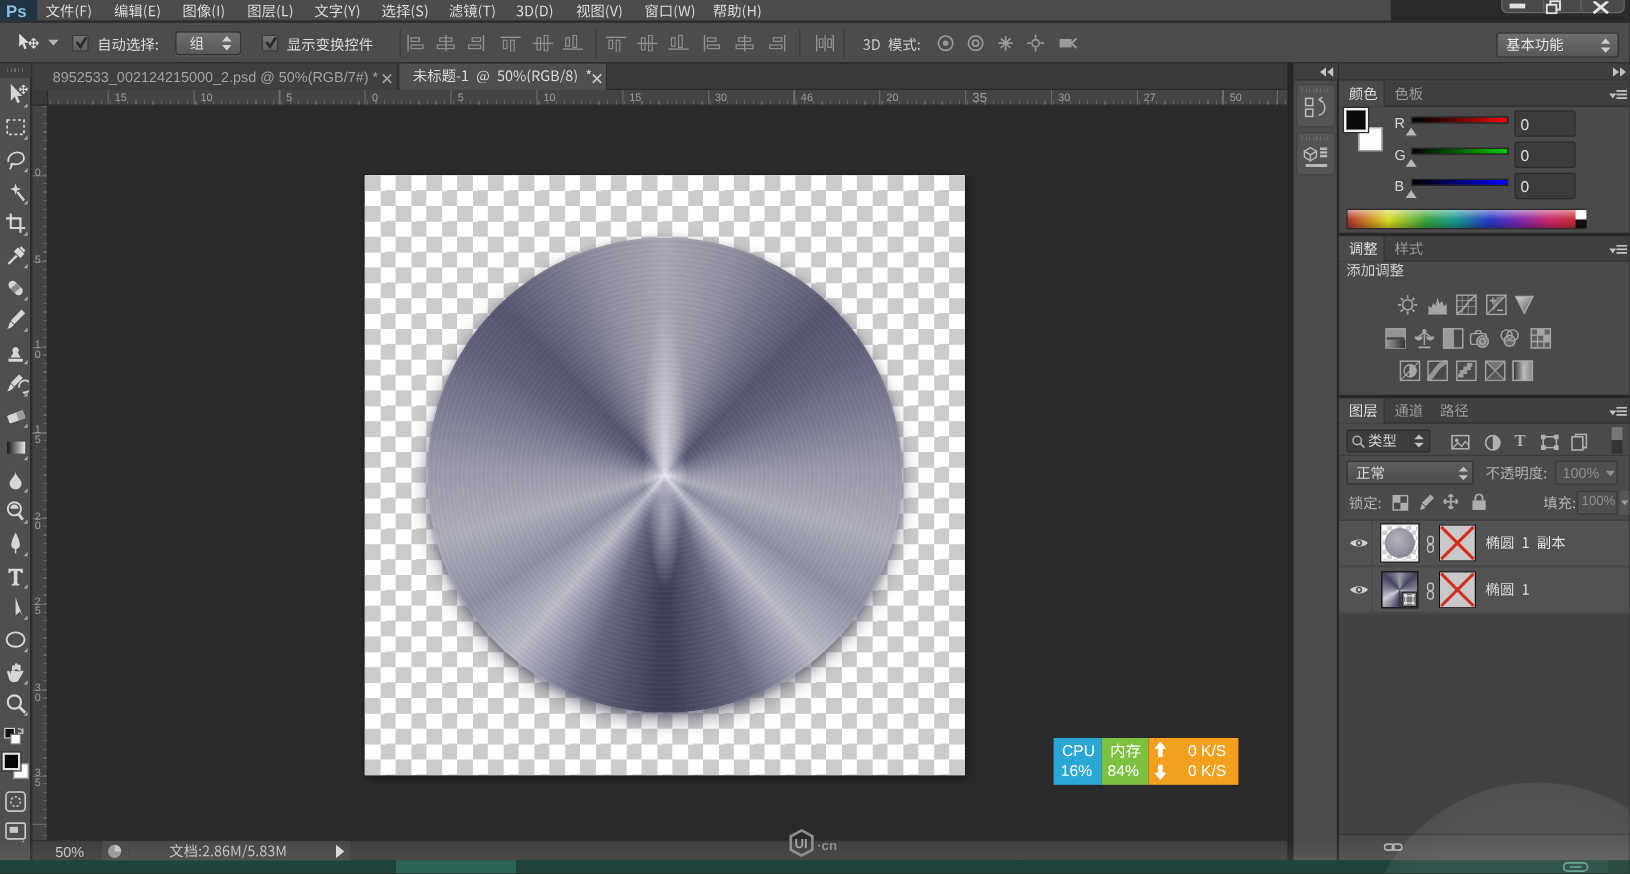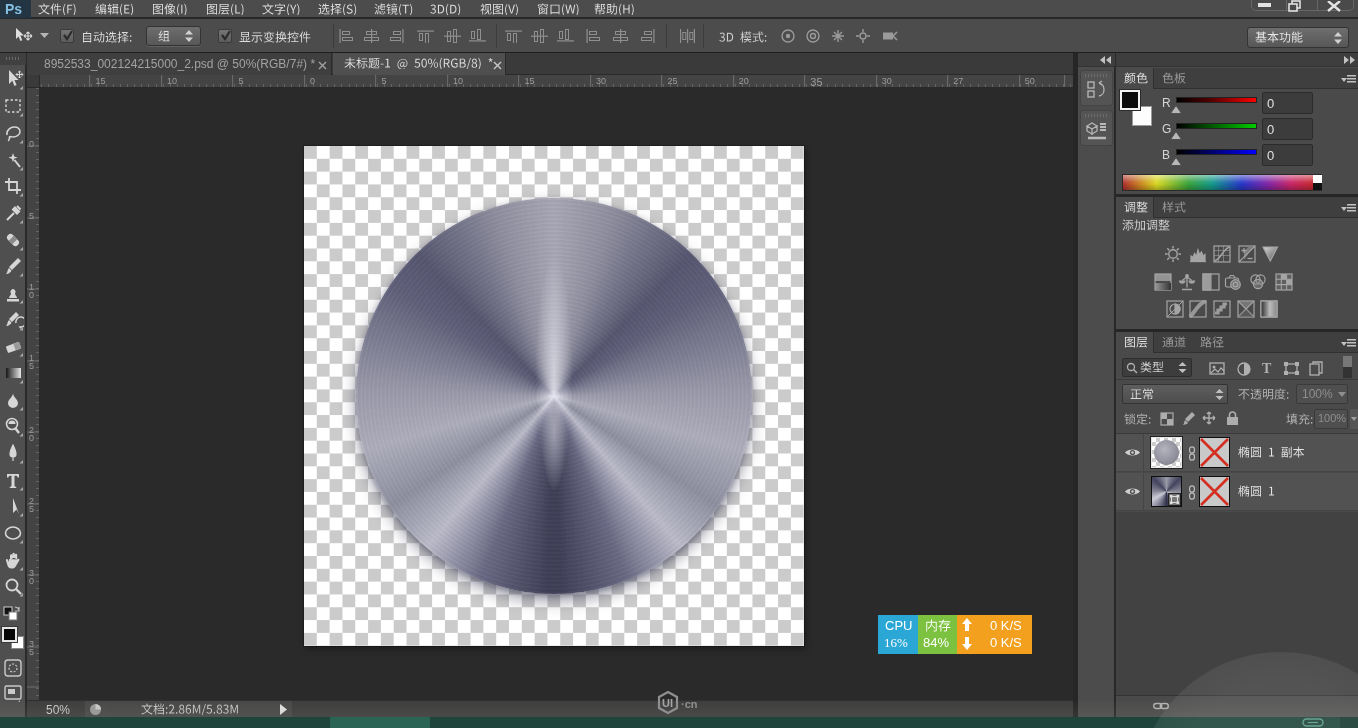--- a/index.html
+++ b/index.html
@@ -1,19 +1,19 @@
 <!DOCTYPE html>
 <html><head><meta charset="utf-8"><style>
 *{margin:0;padding:0;box-sizing:border-box}
 html,body{width:1358px;height:728px;overflow:hidden;background:#2c2c2c;
 font-family:"Liberation Sans",sans-serif;}
 .abs{position:absolute}
 </style></head><body>
 <div class="abs" style="left:0;top:0;width:1358px;height:728px;background:#2a2a2a;overflow:hidden">
-    <div class="abs" style="left:0;top:0;width:1358px;height:18px;background:#4c4c4c;border-bottom:1px solid #262626">
+    <div class="abs" style="left:0;top:0;width:1159px;height:18px;background:#4c4c4c;border-bottom:1px solid #262626">
       <div class="abs" style="left:0;top:0;width:31px;height:18px;background:#233442"></div>
       <div class="abs" style="left:5px;top:1px;width:28px;height:16px;color:#86bfe4;font-size:14px;font-weight:bold">Ps</div>
       <div style="position:absolute;left:38px;top:3px;line-height:0"><svg width="38.7" height="12" viewBox="0 0 38.7 12">
           <path fill="#dedede" d="M5.1 0.7C5.4 1.3 5.8 2.1 6 2.6L7 2.2C6.8 1.8 6.4 1 6 0.4ZM0.6 2.6V3.5H2.5C3.2 5.3 4.1 6.9 5.4 8.2C4 9.3 2.4 10.1 0.4 10.6C0.6 10.9 0.9 11.3 1 11.5C3 10.8 4.7 10 6 8.8C7.4 10 9 10.9 11 11.4C11.1 11.2 11.4 10.8 11.6 10.6C9.7 10.1 8.1 9.3 6.7 8.1C7.9 6.9 8.9 5.4 9.6 3.5H11.4V2.6ZM6 7.5C4.9 6.4 4 5 3.4 3.5H8.5C7.9 5.1 7.1 6.4 6 7.5Z M15.8 6.5V7.3H19.2V11.5H20.1V7.3H23.4V6.5H20.1V3.8H22.9V2.9H20.1V0.6H19.2V2.9H17.6C17.8 2.4 17.9 1.8 18 1.3L17.2 1.1C16.9 2.7 16.4 4.2 15.7 5.2C15.9 5.3 16.3 5.5 16.5 5.7C16.8 5.1 17.1 4.5 17.4 3.8H19.2V6.5ZM15.2 0.5C14.6 2.3 13.5 4.1 12.4 5.3C12.5 5.5 12.8 6 12.9 6.2C13.3 5.8 13.6 5.3 14 4.8V11.5H14.9V3.4C15.3 2.6 15.7 1.7 16.1 0.8Z M26.9 12.9 27.5 12.6C26.5 10.9 26 8.9 26 6.8C26 4.8 26.5 2.8 27.5 1.1L26.9 0.7C25.8 2.5 25.1 4.5 25.1 6.8C25.1 9.2 25.8 11.1 26.9 12.9Z M29.3 10.6H30.4V6.6H33.7V5.7H30.4V2.7H34.3V1.8H29.3Z M35.9 12.9C37 11.1 37.6 9.2 37.6 6.8C37.6 4.5 37 2.5 35.9 0.7L35.2 1.1C36.2 2.8 36.7 4.8 36.7 6.8C36.7 8.9 36.2 10.9 35.2 12.6Z"></path>
         </svg></div>
       <div style="position:absolute;left:95px;top:3px;line-height:0"><svg width="39.2" height="12" viewBox="0 0 39.2 12">
           <path fill="#dedede" d="M0.5 9.9 0.7 10.7C1.7 10.3 2.9 9.8 4.2 9.3L4 8.6C2.7 9.1 1.4 9.6 0.5 9.9ZM0.7 5.5C0.9 5.4 1.2 5.3 2.5 5.2C2 5.9 1.6 6.5 1.4 6.8C1 7.2 0.8 7.5 0.5 7.6C0.6 7.8 0.8 8.2 0.8 8.4C1 8.2 1.4 8.1 4.1 7.5C4 7.3 4 7 4 6.8L2 7.2C2.9 6.1 3.7 4.7 4.4 3.4L3.6 3C3.4 3.4 3.2 3.9 2.9 4.4L1.6 4.5C2.3 3.4 3 2.1 3.4 0.8L2.6 0.5C2.1 1.9 1.3 3.5 1.1 3.9C0.9 4.3 0.7 4.6 0.5 4.7C0.6 4.9 0.7 5.3 0.7 5.5ZM7.5 6.4V8.1H6.5V6.4ZM8.1 6.4H9V8.1H8.1ZM5.8 5.6V11.4H6.5V8.8H7.5V11.1H8.1V8.8H9V11.1H9.6V8.8H10.5V10.6C10.5 10.7 10.4 10.8 10.3 10.8C10.2 10.8 10 10.8 9.8 10.8C9.9 10.9 9.9 11.2 10 11.4C10.4 11.4 10.7 11.4 10.9 11.3C11.1 11.2 11.2 11 11.2 10.7V5.6L10.5 5.6ZM9.6 6.4H10.5V8.1H9.6ZM7.3 0.6C7.5 1 7.6 1.4 7.8 1.8H5V4.4C5 6.2 4.9 8.9 3.8 10.8C3.9 10.9 4.3 11.2 4.5 11.3C5.6 9.4 5.8 6.5 5.8 4.6H11V1.8H8.7C8.6 1.4 8.4 0.8 8.1 0.4ZM5.8 2.5H10.2V3.8H5.8Z M18.6 1.5H21.8V2.8H18.6ZM17.8 0.9V3.4H22.7V0.9ZM13 6.6C13.1 6.5 13.4 6.4 13.8 6.4H14.9V8.1L12.5 8.6L12.7 9.4L14.9 9V11.5H15.8V8.8L17.1 8.5L17.1 7.8L15.8 8V6.4H16.9V5.6H15.8V3.7H14.9V5.6H13.8C14.1 4.8 14.4 3.8 14.7 2.8H16.9V1.9H15C15.1 1.5 15.2 1.1 15.2 0.7L14.4 0.5C14.3 0.9 14.2 1.4 14.1 1.9H12.6V2.8H13.9C13.6 3.7 13.4 4.5 13.3 4.8C13.1 5.3 12.9 5.7 12.7 5.8C12.8 6 12.9 6.4 13 6.6ZM21.8 4.9V5.9H18.7V4.9ZM16.8 9.6 16.9 10.5 21.8 10.1V11.5H22.6V10L23.5 9.9L23.5 9.2L22.6 9.2V4.9H23.4V4.1H17.1V4.9H17.9V9.6ZM21.8 6.6V7.7H18.7V6.6ZM21.8 8.3V9.3L18.7 9.5V8.3Z M26.9 12.9 27.5 12.6C26.5 10.9 26 8.9 26 6.8C26 4.8 26.5 2.8 27.5 1.1L26.9 0.7C25.8 2.5 25.1 4.5 25.1 6.8C25.1 9.2 25.8 11.1 26.9 12.9Z M29.3 10.6H34.5V9.6H30.4V6.4H33.7V5.5H30.4V2.7H34.3V1.8H29.3Z M36.3 12.9C37.4 11.1 38.1 9.2 38.1 6.8C38.1 4.5 37.4 2.5 36.3 0.7L35.6 1.1C36.7 2.8 37.2 4.8 37.2 6.8C37.2 8.9 36.7 10.9 35.6 12.6Z"></path>
         </svg></div>
       <div style="position:absolute;left:152px;top:3px;line-height:0"><svg width="35.6" height="12" viewBox="0 0 35.6 12">
           <path fill="#dedede" d="M4.5 7.2C5.5 7.4 6.7 7.8 7.4 8.2L7.7 7.6C7.1 7.2 5.8 6.9 4.9 6.7ZM3.3 8.7C5 8.9 7 9.4 8.2 9.8L8.6 9.2C7.4 8.8 5.3 8.3 3.7 8.1ZM1 1V11.5H1.9V11H10.1V11.5H11V1ZM1.9 10.2V1.8H10.1V10.2ZM5 2.1C4.4 3 3.3 4 2.3 4.6C2.5 4.7 2.8 5 2.9 5.1C3.3 4.9 3.7 4.6 4 4.3C4.4 4.7 4.8 5 5.3 5.4C4.3 5.8 3.2 6.2 2.1 6.4C2.2 6.6 2.4 6.9 2.5 7.1C3.7 6.9 5 6.4 6.1 5.8C7.1 6.3 8.2 6.8 9.4 7C9.5 6.8 9.7 6.5 9.9 6.3C8.8 6.1 7.8 5.8 6.8 5.4C7.7 4.8 8.5 4.1 9 3.3L8.5 3L8.3 3H5.2C5.4 2.8 5.6 2.6 5.7 2.3ZM4.5 3.8 4.6 3.7H7.7C7.3 4.2 6.7 4.6 6.1 5C5.5 4.6 4.9 4.2 4.5 3.8Z M17.8 2H20C19.8 2.4 19.5 2.7 19.3 3H17C17.3 2.7 17.6 2.4 17.8 2ZM17.8 0.5C17.3 1.5 16.4 2.8 15.1 3.7C15.3 3.8 15.5 4.1 15.7 4.3C15.9 4.1 16.1 3.9 16.3 3.8V5.6H18.2C17.6 6.1 16.7 6.6 15.4 7C15.6 7.2 15.9 7.4 16 7.6C17 7.2 17.8 6.8 18.4 6.4C18.6 6.5 18.8 6.7 18.9 6.9C18.1 7.7 16.6 8.4 15.4 8.7C15.6 8.9 15.8 9.2 15.9 9.3C17 9 18.4 8.2 19.2 7.4C19.4 7.7 19.5 7.9 19.5 8.1C18.6 9.1 16.8 10 15.3 10.4C15.5 10.6 15.7 10.9 15.9 11.1C17.2 10.6 18.7 9.8 19.7 8.9C19.8 9.6 19.7 10.3 19.4 10.5C19.2 10.7 19.1 10.8 18.8 10.8C18.6 10.8 18.3 10.7 18 10.7C18.2 10.9 18.2 11.3 18.3 11.5C18.5 11.5 18.8 11.5 19 11.5C19.4 11.5 19.7 11.4 20 11.1C20.6 10.6 20.7 9.3 20.3 8.1L20.9 7.8C21.3 9.1 22.1 10.2 23.1 10.8C23.2 10.6 23.4 10.3 23.6 10.2C22.7 9.6 22 8.6 21.6 7.5C22 7.2 22.5 6.9 22.9 6.7L22.3 6.1C21.7 6.5 20.9 7.1 20.1 7.4C19.8 6.9 19.5 6.3 18.9 5.9L19.2 5.6H22.8V3H20.2C20.6 2.6 20.9 2.1 21.2 1.7L20.7 1.3L20.5 1.3H18.3L18.7 0.6ZM17.1 3.7H19.2C19.2 4.1 19.1 4.5 18.8 4.9H17.1ZM20 3.7H21.9V4.9H19.6C19.9 4.5 20 4.1 20 3.7ZM15.1 0.5C14.5 2.3 13.5 4.1 12.3 5.3C12.5 5.5 12.8 6 12.9 6.2C13.2 5.8 13.6 5.4 13.9 4.9V11.5H14.8V3.5C15.2 2.6 15.7 1.7 16 0.8Z M26.9 12.9 27.5 12.6C26.5 10.9 26 8.9 26 6.8C26 4.8 26.5 2.8 27.5 1.1L26.9 0.7C25.8 2.5 25.1 4.5 25.1 6.8C25.1 9.2 25.8 11.1 26.9 12.9Z M29.3 10.6H30.4V1.8H29.3Z M32.8 12.9C33.9 11.1 34.5 9.2 34.5 6.8C34.5 4.5 33.9 2.5 32.8 0.7L32.1 1.1C33.1 2.8 33.6 4.8 33.6 6.8C33.6 8.9 33.1 10.9 32.1 12.6Z"></path>
@@ -323,21 +323,21 @@
       <div class="abs" style="left:0;top:0;width:1046px;height:13px;background:repeating-linear-gradient(90deg,#646464 0 1px,transparent 1px 7.147px);background-size:100% 4px;background-position:0 9px;background-repeat:no-repeat"></div>
       <div class="abs" style="left:0;top:0;width:1046px;height:13px;background:repeating-linear-gradient(90deg,#6e6e6e 0 1px,transparent 1px 71.47px);background-position:-8.9px 0"></div>
       <div class="abs" style="left:68.6px;top:1px;color:#9c9c9c;font-size:9px">15</div>
       <div class="abs" style="left:140.1px;top:1px;color:#9c9c9c;font-size:9px">10</div>
       <div class="abs" style="left:211.5px;top:1px;color:#9c9c9c;font-size:9px">5</div>
       <div class="abs" style="left:283.0px;top:1px;color:#9c9c9c;font-size:9px">0</div>
       <div class="abs" style="left:354.5px;top:1px;color:#9c9c9c;font-size:9px">5</div>
       <div class="abs" style="left:426.0px;top:1px;color:#9c9c9c;font-size:9px">10</div>
       <div class="abs" style="left:497.4px;top:1px;color:#9c9c9c;font-size:9px">15</div>
       <div class="abs" style="left:568.9px;top:1px;color:#9c9c9c;font-size:9px">30</div>
-      <div class="abs" style="left:640.4px;top:1px;color:#9c9c9c;font-size:9px">25</div>
+      <div class="abs" style="left:640.4px;top:1px;color:#9c9c9c;font-size:9px">46</div>
       <div class="abs" style="left:711.8px;top:1px;color:#9c9c9c;font-size:9px">20</div>
       <div class="abs" style="left:783.3px;top:1px;color:#9c9c9c;font-size:11px">35</div>
       <div class="abs" style="left:854.8px;top:1px;color:#9c9c9c;font-size:9px">30</div>
       <div class="abs" style="left:926.2px;top:1px;color:#9c9c9c;font-size:9px">27</div>
       <div class="abs" style="left:997.7px;top:1px;color:#9c9c9c;font-size:9px">50</div>
     </div>
     <div class="abs" style="left:27px;top:88px;width:13px;height:612px;background:#444;border-right:1px solid #2a2a2a;overflow:hidden">
       <div class="abs" style="left:0;top:0;width:13px;height:612px;background:repeating-linear-gradient(180deg,#646464 0 1px,transparent 1px 7.147px);background-size:4px 100%;background-position:9px 0;background-repeat:no-repeat"></div>
       <div class="abs" style="left:0;top:0;width:13px;height:612px;background:repeating-linear-gradient(180deg,#6e6e6e 0 1px,transparent 1px 71.47px);background-position:0 -13.5px"></div>
       <div class="abs" style="left:2px;top:52.0px;color:#9c9c9c;font-size:9px;line-height:8px">0</div>
@@ -723,21 +723,21 @@
       <path d="M12 2 L21 7 V18 L12 23 L3 18 V7 Z" fill="none" stroke="#8f8f8f" stroke-width="2.2"></path>
       <text x="6" y="17" font-family="Liberation Sans" font-size="11" font-weight="bold" fill="#a5a5a5">UI</text>
       <text x="25" y="18" font-family="Liberation Sans" font-size="11" font-weight="bold" fill="#8f8f8f">·cn</text>
     </svg>
     <div class="abs" style="left:1136px;top:652px;width:290px;height:290px;border-radius:50%;background:radial-gradient(circle,rgba(205,212,205,0.12) 0 55%,rgba(205,212,205,0.07) 80%,rgba(205,212,205,0) 99%);pointer-events:none"></div>
     <div class="abs" style="left:878px;top:615px;width:154px;height:39px;font-size:13px;color:#fff">
       <div class="abs" style="left:0;top:0;width:40px;height:39px;background:#2ba7d6"></div>
       <div class="abs" style="left:40px;top:0;width:39px;height:39px;background:#7dc141"></div>
       <div class="abs" style="left:79px;top:0;width:75px;height:39px;background:#f2a01e"></div>
       <div class="abs" style="left:7px;top:3px;font-family:'Liberation Sans'">CPU</div>
-      <div class="abs" style="left:6px;top:20px;font-family:Liberation Serif, serif">16%</div>
+      <div class="abs" style="left:6px;top:20px;font-family:Liberation Sans, sans-serif">16%</div>
       <div class="abs" style="left:47px;top:4px;line-height:0"><svg width="26.0" height="13" viewBox="0 0 26.0 13">
           <path fill="#fff" d="M1.3 2.7V12.5H2.2V3.7H6C5.9 5.4 5.5 7.6 2.6 9.1C2.8 9.3 3.1 9.6 3.3 9.9C5 8.8 6 7.6 6.5 6.3C7.7 7.4 9 8.8 9.6 9.7L10.5 9C9.6 8.1 8.1 6.6 6.8 5.4C6.9 4.8 7 4.3 7 3.7H10.8V11.2C10.8 11.4 10.7 11.5 10.5 11.5C10.2 11.5 9.3 11.5 8.4 11.5C8.5 11.8 8.7 12.2 8.7 12.5C9.9 12.5 10.7 12.5 11.2 12.3C11.6 12.1 11.7 11.8 11.7 11.2V2.7H7V0.5H6V2.7Z M21 6.9V8H17.4V8.9H21V11.3C21 11.5 20.9 11.5 20.7 11.6C20.5 11.6 19.7 11.6 18.8 11.5C19 11.8 19.1 12.2 19.1 12.5C20.2 12.5 21 12.5 21.4 12.3C21.8 12.2 22 11.9 22 11.3V8.9H25.4V8H22V7.2C22.9 6.6 23.9 5.8 24.6 5L24 4.6L23.8 4.6H18.5V5.5H22.9C22.3 6 21.6 6.6 21 6.9ZM18 0.5C17.8 1.1 17.7 1.7 17.4 2.2H13.8V3.2H17C16.2 5 15 6.6 13.4 7.7C13.6 8 13.8 8.4 13.9 8.6C14.5 8.2 15 7.8 15.4 7.3V12.5H16.4V6.1C17.1 5.2 17.7 4.2 18.1 3.2H25.2V2.2H18.5C18.7 1.7 18.9 1.2 19 0.8Z"></path>
         </svg></div>
       <div class="abs" style="left:45px;top:20px;font-family:'Liberation Sans'">84%</div>
       <svg class="abs" style="left:84px;top:3px" width="10" height="13">
         <path d="M5 0 L10 6 H7 V13 H3 V6 H0 Z" fill="#fff"></path>
       </svg>
       <svg class="abs" style="left:84px;top:22px" width="10" height="13">
         <path d="M5 13 L10 7 H7 V0 H3 V7 H0 Z" fill="#fff"></path>
       </svg>

